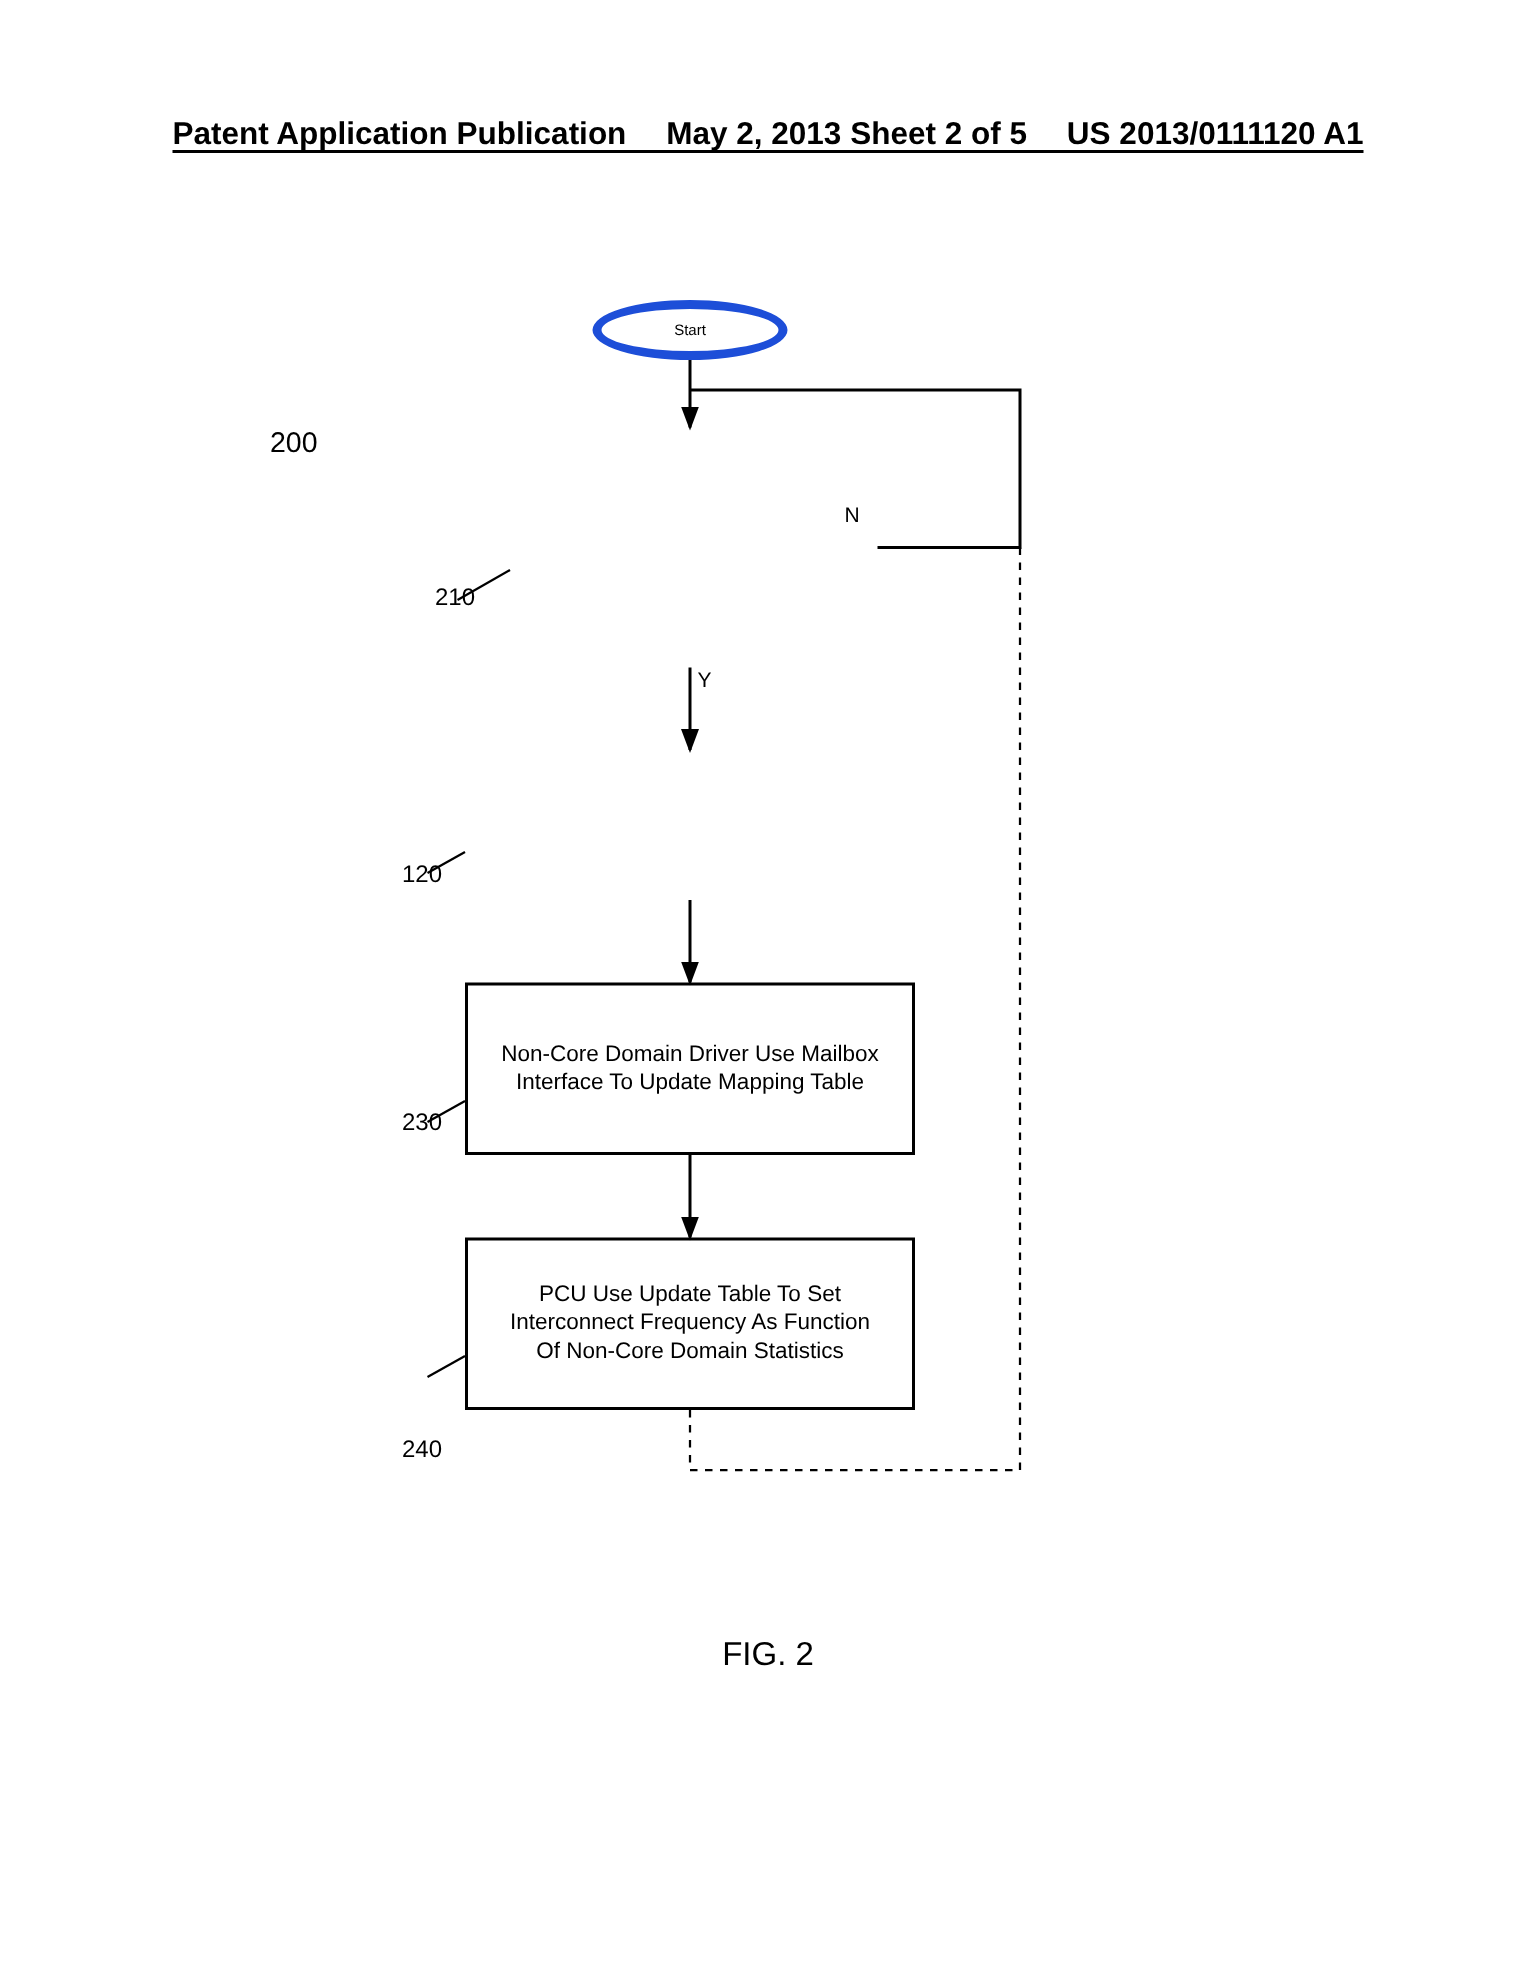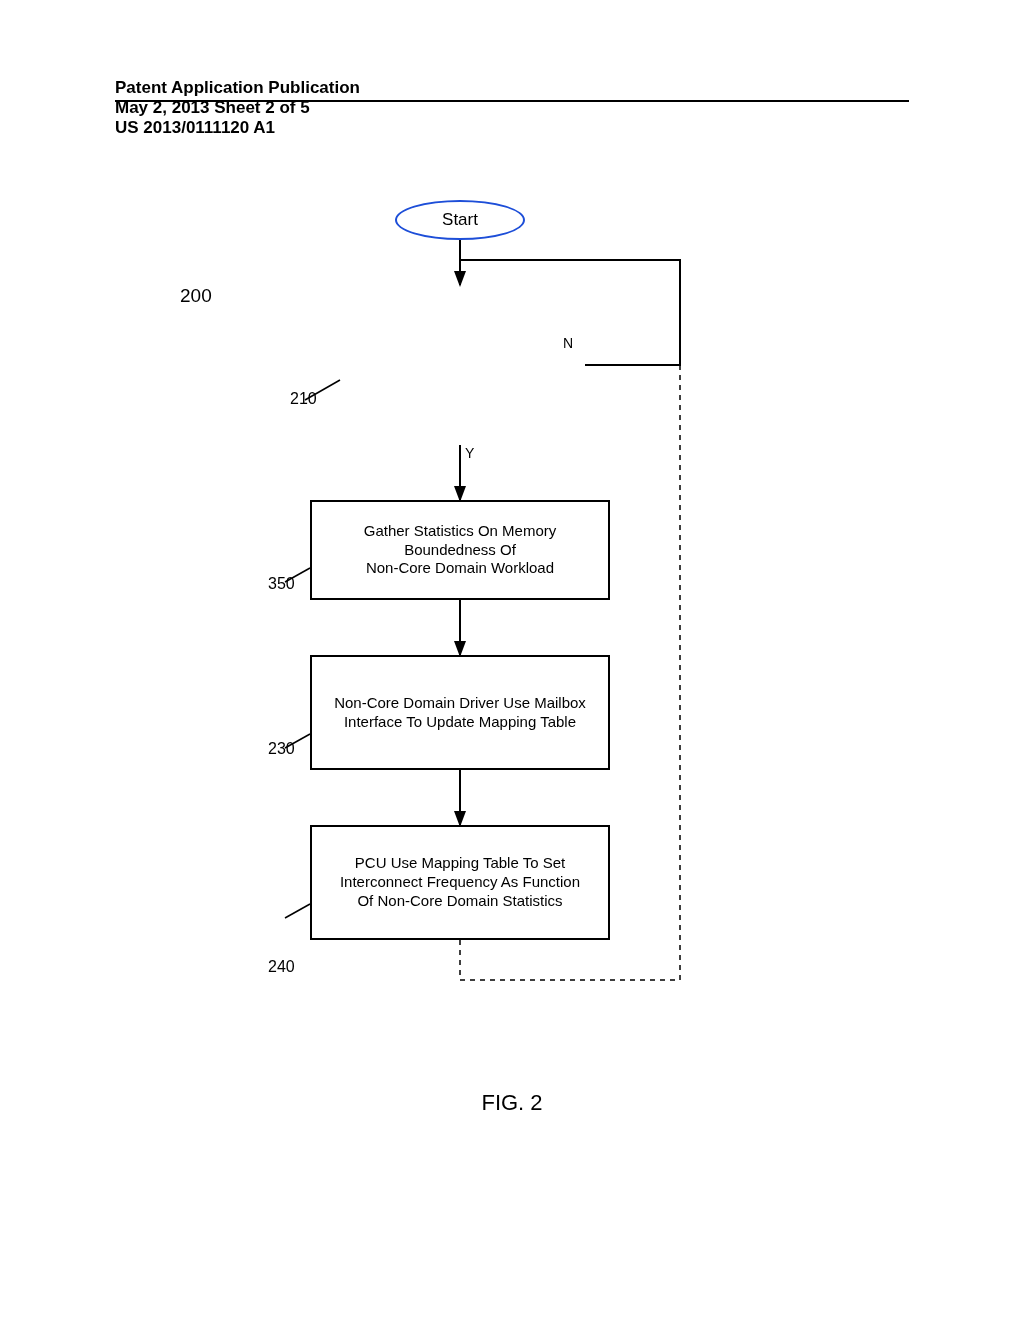--- a/index.html
+++ b/index.html
@@ -9,25 +9,24 @@
       background: white;
       font-family: Arial, Helvetica, sans-serif;
       position: relative;
     }
     .header {
       position: absolute;
       top: 78px;
       left: 0;
       right: 0;
       display: flex;
-      justify-content: flex-start;
+      justify-content: space-between;
       padding: 0 115px;
-      font-size: 17px;
+      font-size: 21px;
       font-weight: bold;
-      flex-direction: column;
     }
     .header-left { }
     .header-center { }
     .header-right { }
     .header-line {
       position: absolute;
       top: 100px;
       left: 115px;
       right: 115px;
       border-top: 2px solid #000;
@@ -38,26 +37,26 @@
       left: 0;
       width: 1024px;
       height: 900px;
     }
     .start {
       position: absolute;
       left: 395px;
       top: 10px;
       width: 130px;
       height: 40px;
-      border: 2px solid #1d4ed8;
+      border: 6px solid #1d4ed8;
       border-radius: 50%;
       display: flex;
       align-items: center;
       justify-content: center;
-      font-size: 17px;
+      font-size: 10px;
     }
     .diamond-wrap {
       position: absolute;
       left: 335px;
       top: 95px;
       width: 250px;
       height: 160px;
     }
     .diamond {
       position: absolute;
@@ -151,37 +150,32 @@
   <div class="ref-200">200</div>
 
   <div class="start">
     <span>Start</span>
   </div>
 
 
   <div class="yn yn-n">N</div>
   <div class="yn yn-y">Y</div>
 
-  <div class="box box220">
-    <div>Gather Statistics On Memory</div>
-    <div>Boundedness Of</div>
-    <div>Non-Core Domain Workload</div>
-  </div>
 
   <div class="box box230">
     <div>Non-Core Domain Driver Use Mailbox</div>
     <div>Interface To Update Mapping Table</div>
   </div>
 
   <div class="box box240">
-    <div>PCU Use Mapping Table To Set</div>
+    <div>PCU Use Update Table To Set</div>
     <div>Interconnect Frequency As Function</div>
     <div>Of Non-Core Domain Statistics</div>
   </div>
 
   <div class="label label-210">210</div>
-  <div class="label label-220">350</div>
+  <div class="label label-220">120</div>
   <div class="label label-230">230</div>
   <div class="label label-240">240</div>
 
 </div>
 
 <div class="fig-label">FIG. 2</div>
 
 </body></html>

